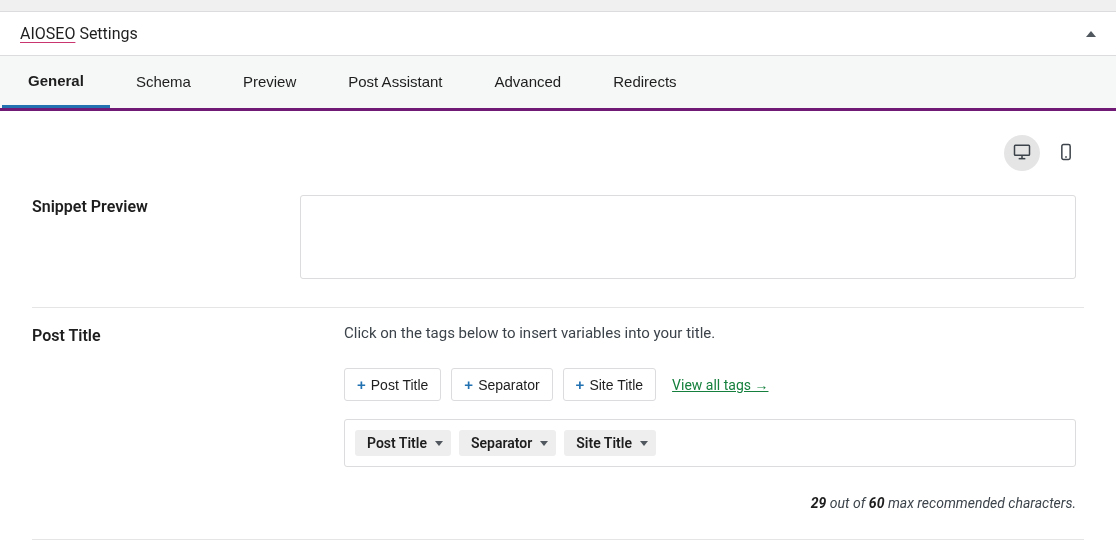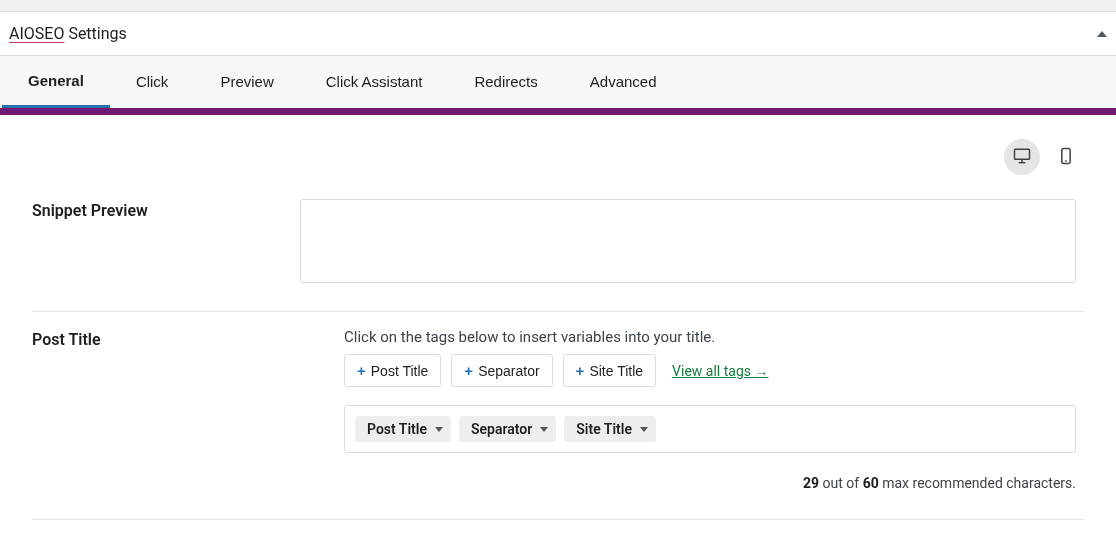--- a/index.html
+++ b/index.html
@@ -4,32 +4,32 @@
   <style>
     * { box-sizing: border-box; margin: 0; padding: 0; }
     body { font-family: -apple-system, BlinkMacSystemFont, "Segoe UI", Roboto, sans-serif; background: #fff; color: #1e1e1e; font-size: 14px; }
     
     .top-spacer { height: 12px; background: #f0f0f1; border-bottom: 1px solid #dcdcde; }
     
     .panel-header {
       display: flex;
       justify-content: space-between;
       align-items: center;
-      padding: 12px 9px;
+      padding: 12px 20px;
       border-bottom: 1px solid #dcdcde;
       background: #fff;
     }
     .panel-title { font-size: 16px; font-weight: 400; color: #1e1e1e; }
     .panel-title .brand { text-decoration: underline; text-decoration-color: #c9356e; text-underline-offset: 3px; }
     .collapse-icon { width: 0; height: 0; border-left: 5px solid transparent; border-right: 5px solid transparent; border-bottom: 6px solid #50575e; cursor: pointer; }
     
     .tabs {
       display: flex;
       background: #f6f7f7;
-      border-bottom: 7px solid #701a75;
+      border-bottom: 3px solid #701a75;
       padding-left: 2px;
     }
     .tab {
       padding: 16px 26px;
       font-size: 15px;
       color: #1e1e1e;
       cursor: pointer;
       border-bottom: 2px solid transparent;
       background: transparent;
       border-top: none; border-left: none; border-right: none;
@@ -76,21 +76,21 @@
     }
     .row-body { flex: 1; }
     
     .preview-box {
       border: 1px solid #dcdcde;
       border-radius: 3px;
       min-height: 84px;
       background: #fff;
     }
     
-    .hint { color: #3c434a; font-size: 15px; margin-bottom: 8px; }
+    .hint { color: #3c434a; font-size: 15px; margin-bottom: 26px; }
     
     .tag-buttons { display: flex; align-items: center; gap: 10px; margin-bottom: 18px; flex-wrap: wrap; }
     .tag-btn {
       border: 1px solid #dcdcde;
       background: #fff;
       padding: 7px 12px;
       font-size: 14px;
       cursor: pointer;
       border-radius: 3px;
       display: inline-flex;
@@ -116,42 +116,42 @@
       display: inline-flex;
       align-items: center;
       gap: 8px;
       font-size: 14px;
       font-weight: 600;
       color: #1e1e1e;
       cursor: pointer;
     }
     .chip .chev { width: 0; height: 0; border-left: 4px solid transparent; border-right: 4px solid transparent; border-top: 5px solid #50575e; }
     
-    .char-count { text-align: right; margin-top: 22px; font-size: 14px; color: #3c434a; }
+    .char-count { text-align: right; margin-top: 28px; font-size: 14px; color: #3c434a; font-style: italic; }
     .char-count .bold { font-weight: 700; color: #1e1e1e; }
   </style>
 </head>
 <body>
 
 <div class="top-spacer"></div>
 
 <div class="panel-header">
   <div class="panel-title">
     <span class="brand">AIOSEO</span><span> Settings</span>
   </div>
   <div class="collapse-icon"></div>
 </div>
 
 <div class="tabs">
   <button class="tab active"><span>General</span></button>
-  <button class="tab"><span>Click</span></button>
+  <button class="tab"><span>Schema</span></button>
   <button class="tab"><span>Preview</span></button>
-  <button class="tab"><span>Click Assistant</span></button>
+  <button class="tab"><span>Post Assistant</span></button>
+  <button class="tab"><span>Advanced</span></button>
   <button class="tab"><span>Redirects</span></button>
-  <button class="tab"><span>Advanced</span></button>
 </div>
 
 <div class="content">
 
   <div class="device-toggle">
     <button class="device-btn active">
       <span>
         <svg viewBox="0 0 24 24">
             <rect x="3" y="4" width="18" height="12" rx="1"></rect>
             <line x1="8" y1="20" x2="16" y2="20"></line>

